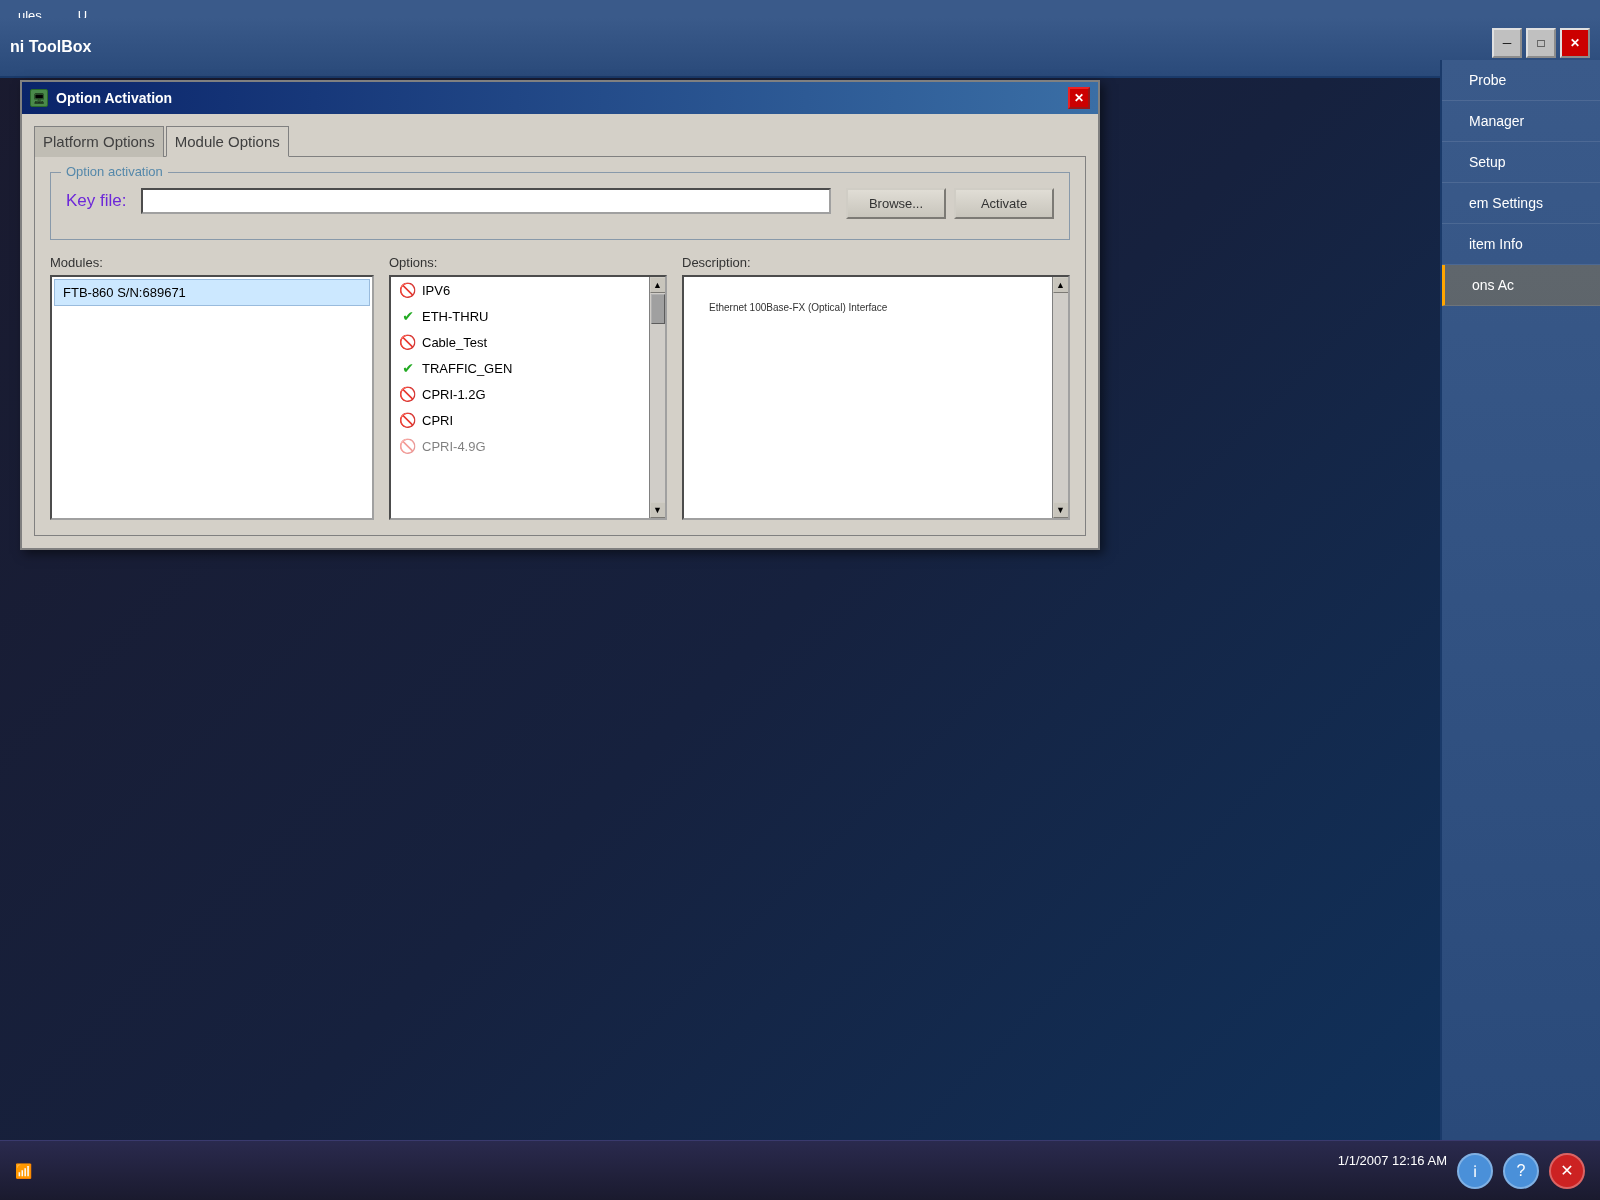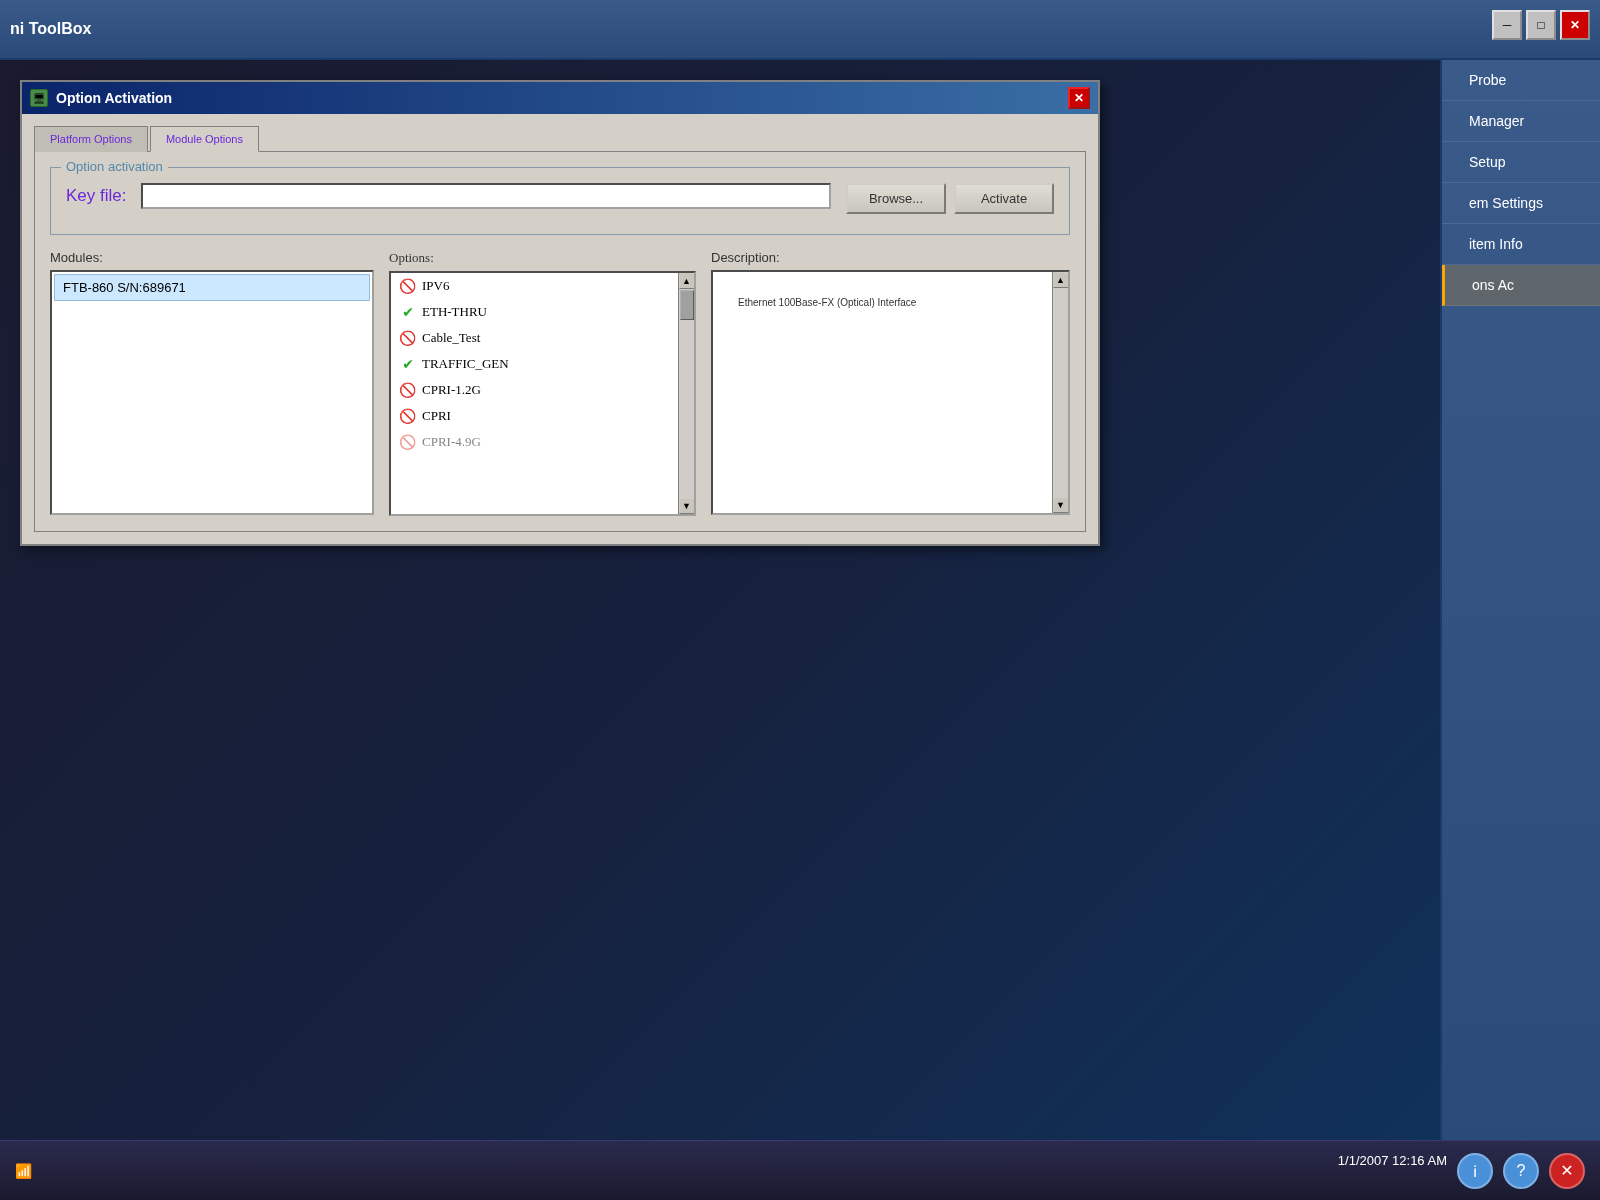--- a/index.html
+++ b/index.html
@@ -18,21 +18,21 @@
     .desktop {
       width: 100%;
       height: 100%;
       background: linear-gradient(135deg, #1a1a2e 0%, #16213e 50%, #0f3460 100%);
       position: relative;
     }
 
     
     .taskbar-top {
       position: absolute;
-      top: 0;
+      top: 18px;
       left: 0;
       right: 0;
       height: 60px;
       background: linear-gradient(to bottom, #3a5a8a, #2a4a7a);
       display: flex;
       align-items: center;
       padding: 8px 10px;
       border-bottom: 2px solid #1a3a6a;
     }
 
@@ -221,27 +221,27 @@
     
     .tabs {
       display: flex;
       gap: 2px;
       margin-bottom: -1px;
       position: relative;
       z-index: 1;
     }
 
     .tab {
-      padding: 6px 15px;
+      padding: 6px 8px;
       background: #c0bdb4;
       border: 1px solid #808080;
       border-bottom: none;
       cursor: pointer;
-      font-size: 11px;
-      color: #6d28d9;
+      font-size: 15px;
+      color: #404040;
     }
 
     .tab.active {
       background: #d4d0c8;
       border-bottom: 1px solid #d4d0c8;
       font-weight: normal;
     }
 
     
     .tab-content {
@@ -342,21 +342,21 @@
       font-weight: normal;
     }
 
     .list-box {
       border: 2px inset #a0a0a0;
       background: white;
       overflow: hidden;
     }
 
     .modules-col { width: 324px; }
-    .options-col { width: 307px; font-family: Liberation Serif, serif; }
+    .options-col { width: 278px; }
     .description-col { flex: 1; }
 
     .modules-list {
       height: 245px;
     }
 
     .options-list {
       height: 245px;
       display: flex;
     }

